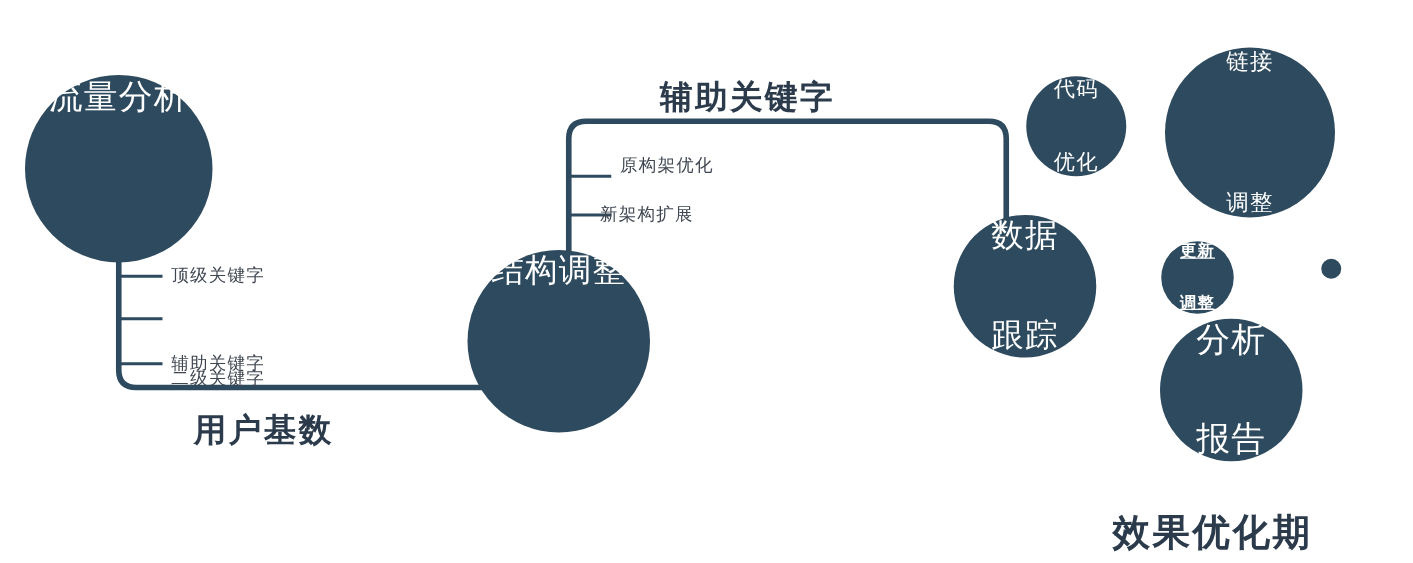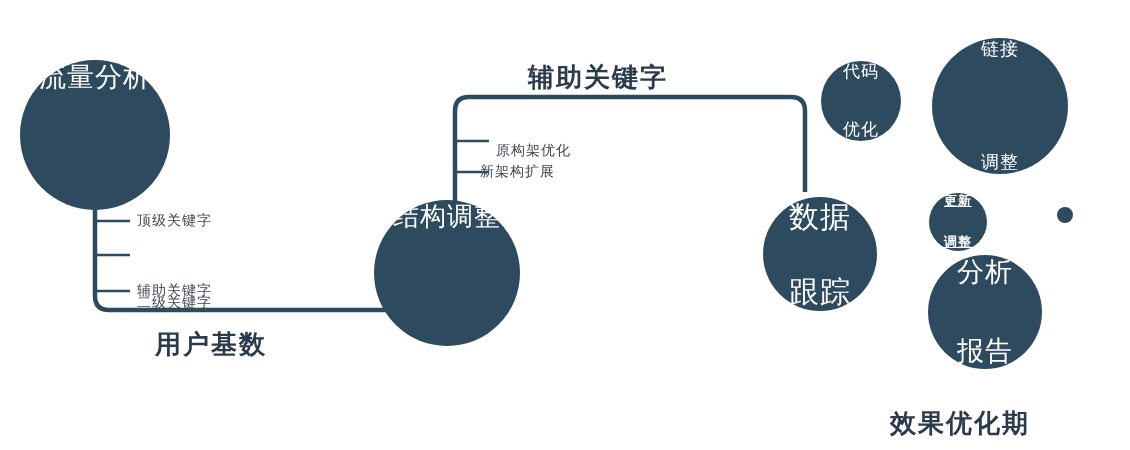--- a/index.html
+++ b/index.html
@@ -37,21 +37,21 @@
     display: flex;
     flex-direction: column;
     align-items: center;
     justify-content: space-between;
     text-align: center;
     line-height: 1.3;
     letter-spacing: 1px;
   }
   .circle-traffic   { left: 20px;  top: 60px;  width: 150px; height: 150px; font-size: 27px; }
   .circle-structure { left: 374px; top: 200px; width: 146px; height: 146px; font-size: 26px; }
-  .circle-tracking  { left: 763px; top: 197px; width: 114px; height: 114px; font-size: 30px; }
+  .circle-tracking  { left: 763px; top: 172px; width: 114px; height: 114px; font-size: 26px; }
   .circle-code      { left: 821px; top: 61px;  width: 80px;  height: 80px;  font-size: 17px; }
   .circle-link      { left: 932px; top: 38px;  width: 136px; height: 136px; font-size: 18px; }
   .circle-update    { left: 929px; top: 193px; width: 58px;  height: 58px;  font-size: 13px; font-weight: bold; text-decoration: underline; }
   .circle-report    { left: 928px; top: 255px; width: 114px; height: 114px; font-size: 27px; }
   .dot {
     position: absolute;
     left: 1057px; top: 207px;
     width: 16px; height: 16px;
     border-radius: 50%;
     background: var(--node);
@@ -63,36 +63,36 @@
     font-weight: 600;
     letter-spacing: 2px;
     white-space: nowrap;
   }
   .edge-label-user    { left: 155px; top: 327px; }
   .edge-label-keyword { left: 528px; top: 60px; }
   .caption {
     position: absolute;
     left: 890px; top: 406px;
     color: var(--text-dark);
-    font-size: 26px;
+    font-size: 30px;
     font-weight: 600;
     letter-spacing: 2px;
     white-space: nowrap;
   }
   .branch-label {
     position: absolute;
     color: var(--branch-text);
     font-size: 14px;
     letter-spacing: 1px;
     white-space: nowrap;
   }
   .bl-left-0 { left: 137px; top: 212px; }
   .bl-left-1 { left: 137px; top: 246px; margin-top: 48px; }
   .bl-left-2 { left: 137px; top: 282px; }
-  .bl-mid-0  { left: 496px; top: 142px; text-align: right; }
+  .bl-mid-0  { left: 496px; top: 124px; text-align: right; }
   .bl-mid-1  { left: 480px; top: 163px; }
 </style>
 </head>
 <body>
 
 <div class="canvas">
 
   <svg class="connectors" viewBox="0 0 1130 450" aria-hidden="true">
     <path class="main" d="M95 198 L95 296 Q95 310 109 310 L412 310"></path>
     <path class="main" d="M455 212 L455 111 Q455 97 469 97 L791 97 Q805 97 805 111 L805 192"></path>

